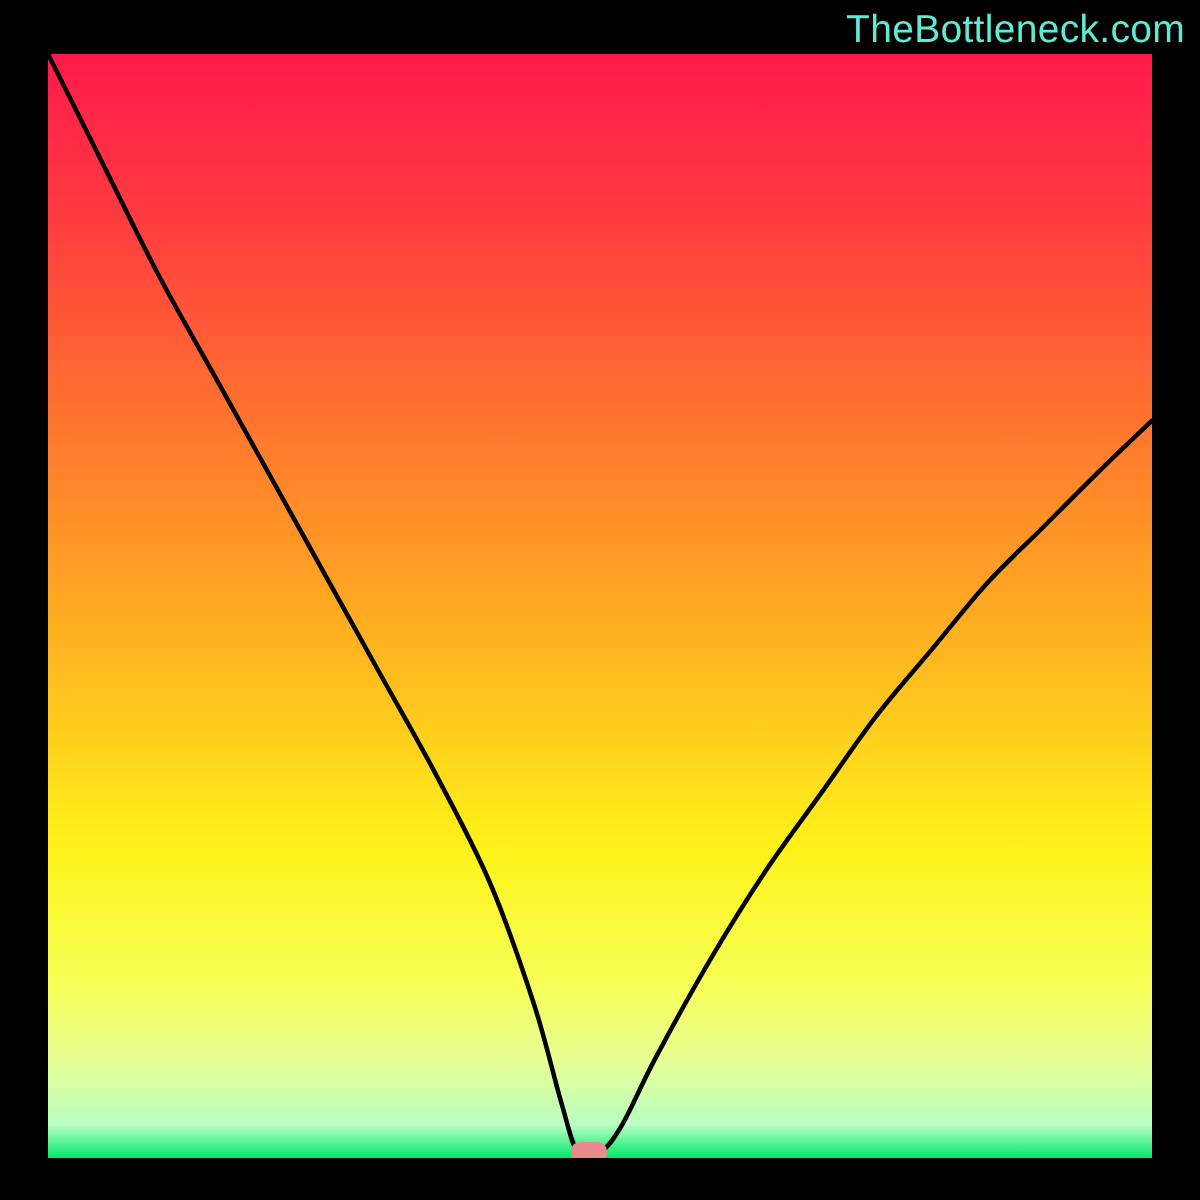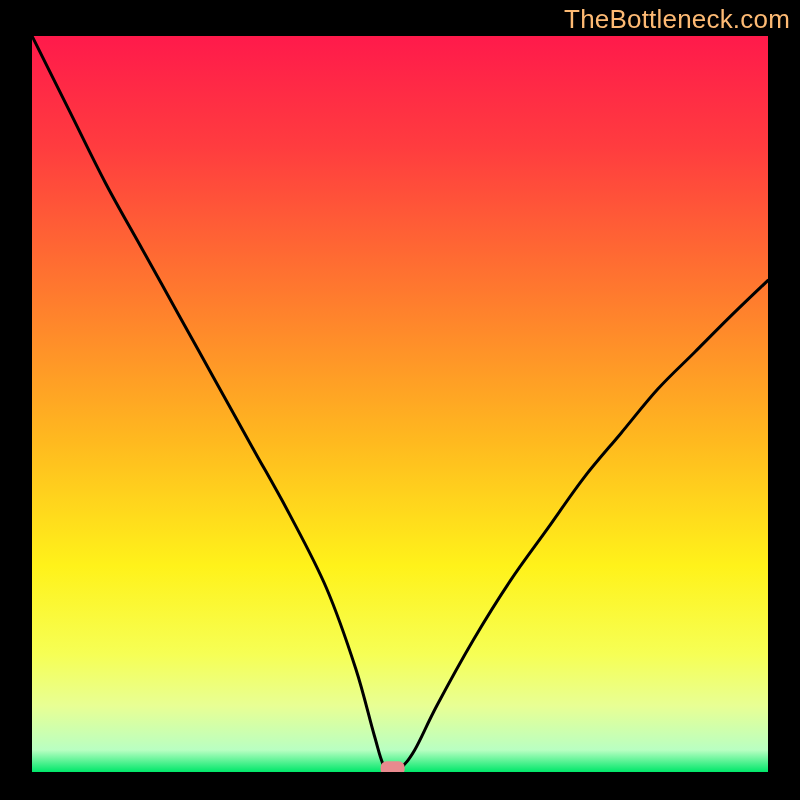--- a/index.html
+++ b/index.html
@@ -16,21 +16,21 @@
     left: 0;
     top: 0;
     width: 800px;
     height: 800px;
     background: #000;
   }
   .watermark {
     position: absolute;
     top: 4px;
     right: 10px;
-    color: #fdba74;
+    color: #5eead4;
     font-size: 26px;
     font-weight: 400;
     letter-spacing: 0.2px;
     font-family: Arial, Helvetica, sans-serif;
   }
   .plot {
     position: absolute;
     background: #000;
   }
   svg {

